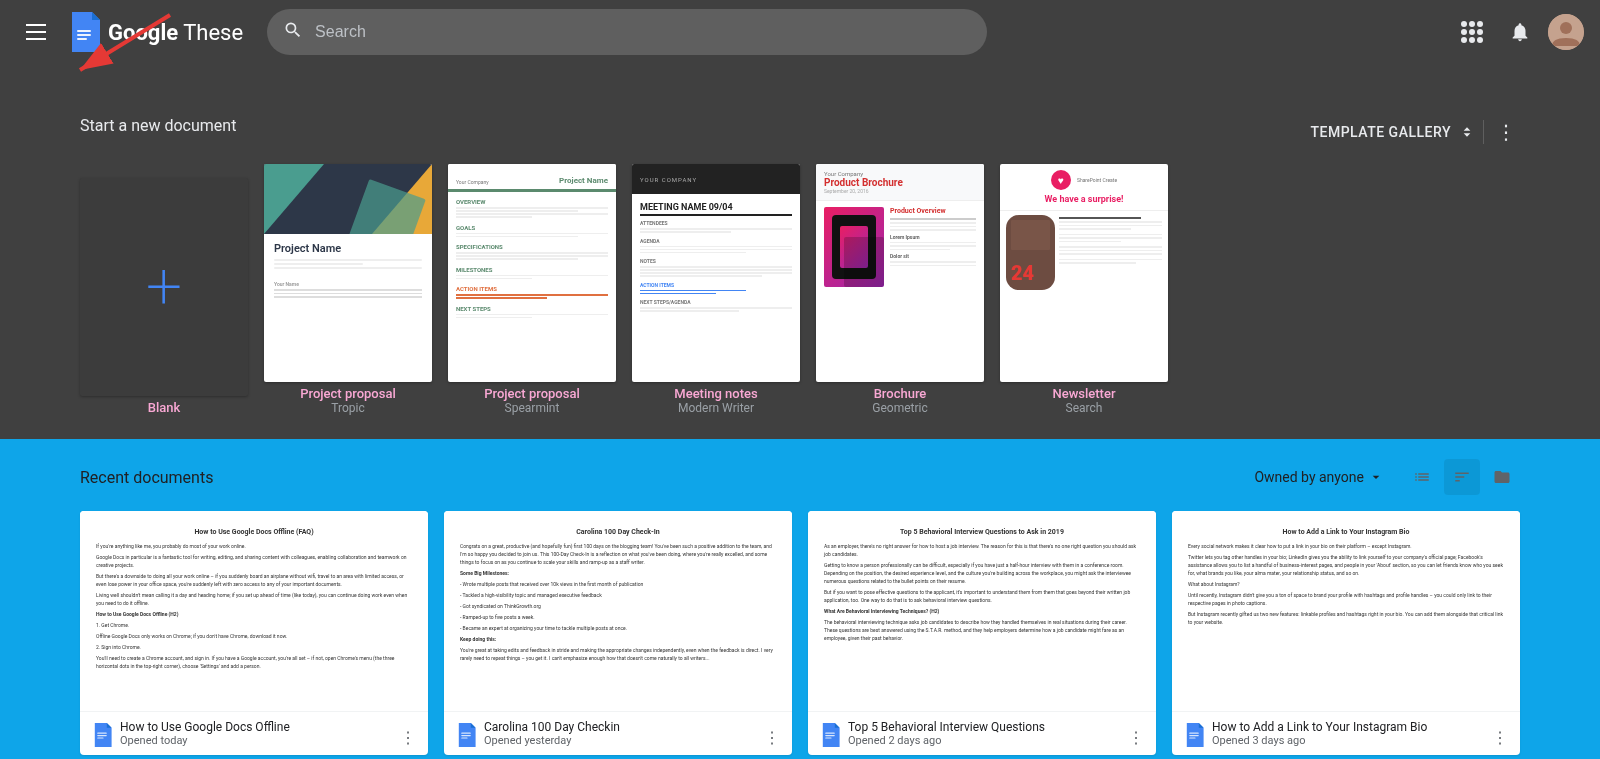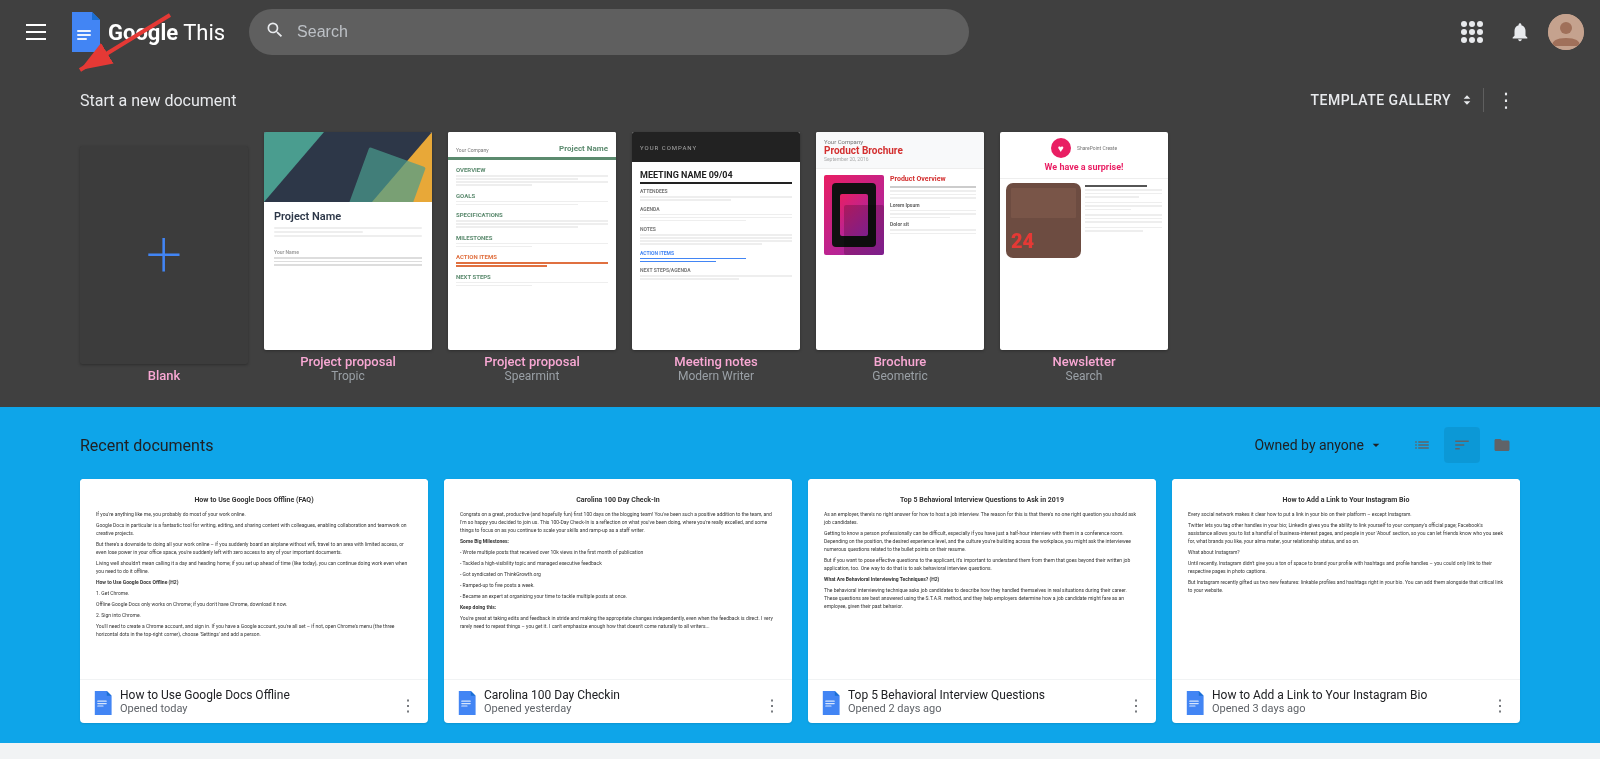--- a/index.html
+++ b/index.html
@@ -73,22 +73,23 @@
       top: 10px; left: 60px;
       pointer-events: none;
     }
 
     
     .template-section {
       background: #404040;
       padding: 20px 80px 24px;
     }
     .template-header {
-      display: flex; align-items: center; justify-content: space-between;
+      display: flex; justify-content: space-between;
       margin-bottom: 16px;
+      margin-top: 32px;
     }
     .template-title {
       font-size: 16px; color: #e8eaed; font-weight: 400;
     }
     .template-gallery-btn {
       display: flex; align-items: center; gap: 8px;
       color: #e8eaed; font-size: 14px; font-weight: 500;
       letter-spacing: 0.5px; cursor: pointer;
     }
     .template-gallery-actions { display: flex; align-items: center; gap: 0; }
@@ -171,21 +172,21 @@
     .brochure-img::after { content: ''; position: absolute; bottom: 0; right: 0; width: 40px; height: 50px; background: rgba(0,0,0,0.2); border-radius: 2px; }
     .brochure-text { flex: 1; }
     .brochure-text-line { height: 1.5px; background: #eee; margin: 2px 0; }
     .brochure-text-line.bold { background: #ccc; height: 2px; }
 
     
     .newsletter-thumb { background: #fff; }
     .newsletter-header { padding: 6px 8px; text-align: center; border-bottom: 1px solid #eee; }
     .newsletter-title { font-size: 9px; font-weight: 700; color: #e91e63; }
     .newsletter-body { padding: 4px 6px; display: flex; gap: 4px; }
-    .newsletter-img { width: 75px; height: 75px; background: #795548; border-radius: 7px; }
+    .newsletter-img { width: 49px; height: 75px; background: #795548; border-radius: 13px; }
     .newsletter-text-area { flex: 1; }
     .newsletter-line { height: 1.5px; background: #eee; margin: 2px 0; }
 
     
     .recent-section {
       background: #0ea5e9;
       padding: 20px 80px;
     }
     .recent-header {
       display: flex; align-items: center; justify-content: space-between;
@@ -268,21 +269,21 @@
 
   <a class="google-docs-logo" href="#">
     <svg width="32" height="40" viewBox="0 0 32 40">
       <path d="M4 0 L24 0 L32 8 L32 40 L4 40 Z" fill="#4285f4"></path>
       <path d="M24 0 L24 8 L32 8 Z" fill="#1a6fd4"></path>
       <rect x="9" y="18" width="14" height="2" rx="1" fill="rgba(255,255,255,0.9)"></rect>
       <rect x="9" y="22" width="14" height="2" rx="1" fill="rgba(255,255,255,0.9)"></rect>
       <rect x="9" y="26" width="10" height="2" rx="1" fill="rgba(255,255,255,0.9)"></rect>
     </svg>
     <span class="logo-text">
-      <span class="google">Google</span> <span>This</span>
+      <span class="google">Google</span> <span>These</span>
     </span>
   </a>
 
   <div class="search-bar">
     <div class="search-icon-wrap">
       <svg width="20" height="20" viewBox="0 0 24 24" fill="currentColor">
         <path d="M15.5 14h-.79l-.28-.27A6.471 6.471 0 0 0 16 9.5 6.5 6.5 0 1 0 9.5 16c1.61 0 3.09-.59 4.23-1.57l.27.28v.79l5 4.99L20.49 19l-4.99-5zm-6 0C7.01 14 5 11.99 5 9.5S7.01 5 9.5 5 14 7.01 14 9.5 11.99 14 9.5 14z"></path>
       </svg>
     </div>
     <input type="text" class="search-input" placeholder="Search" style="">

